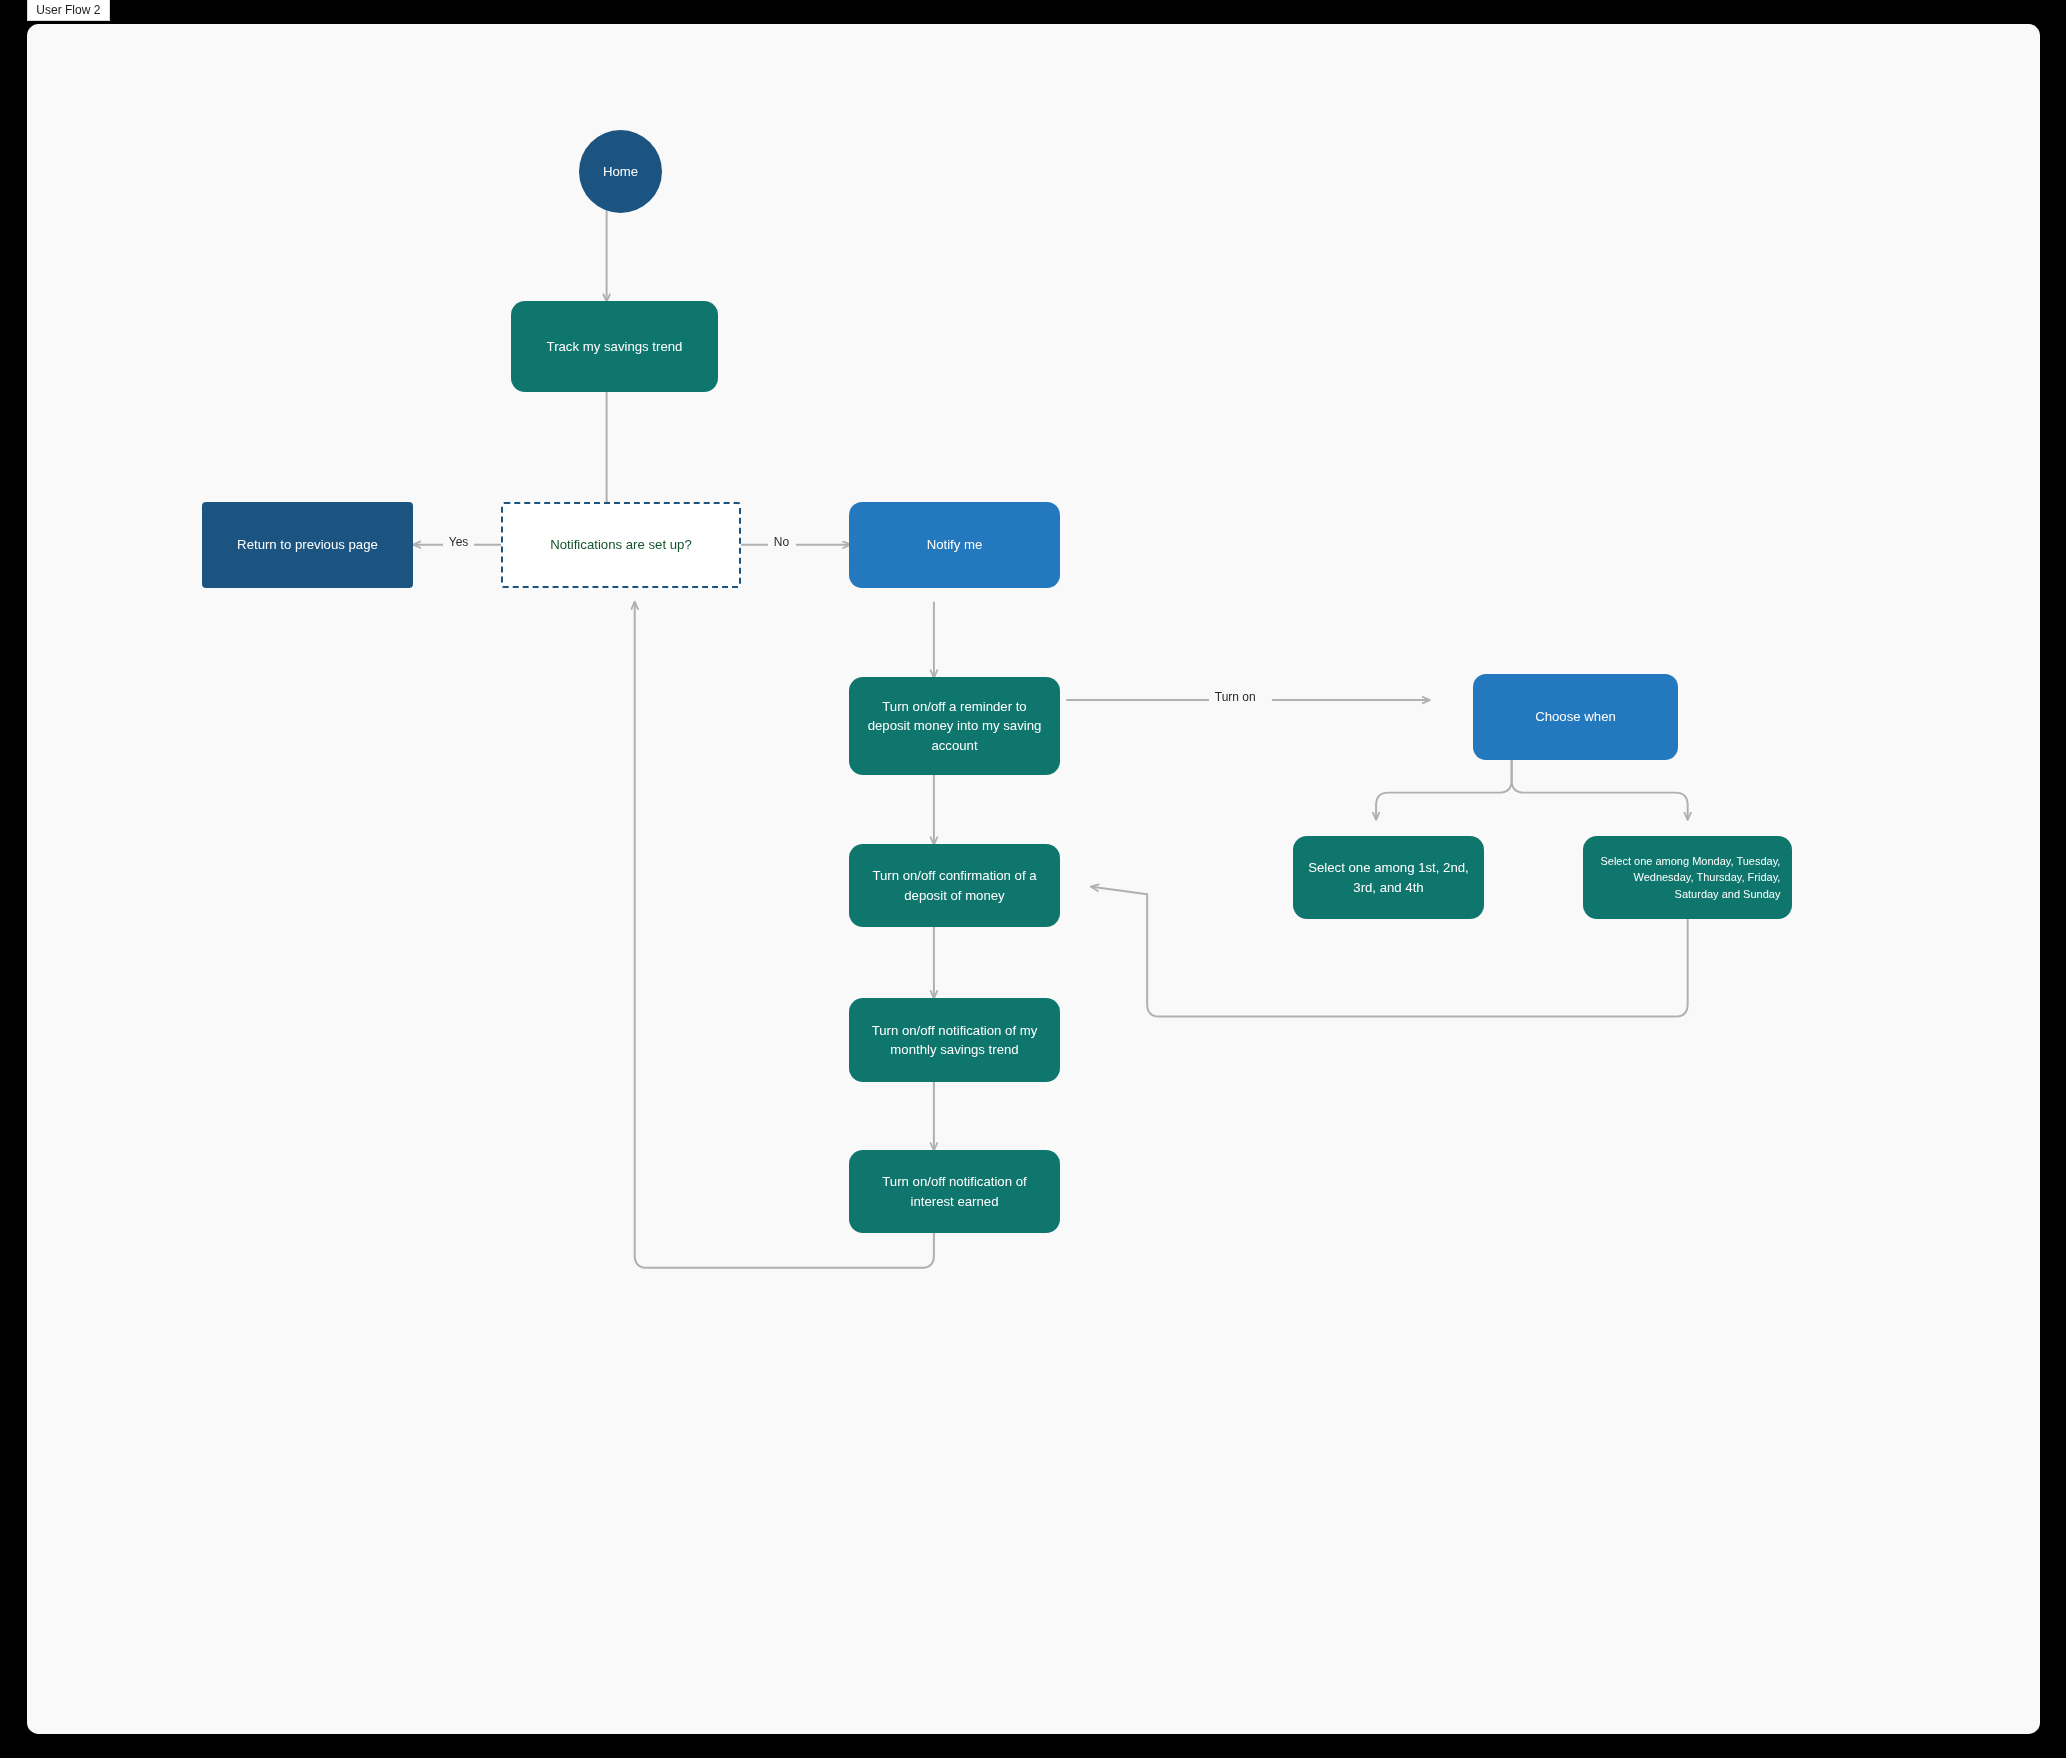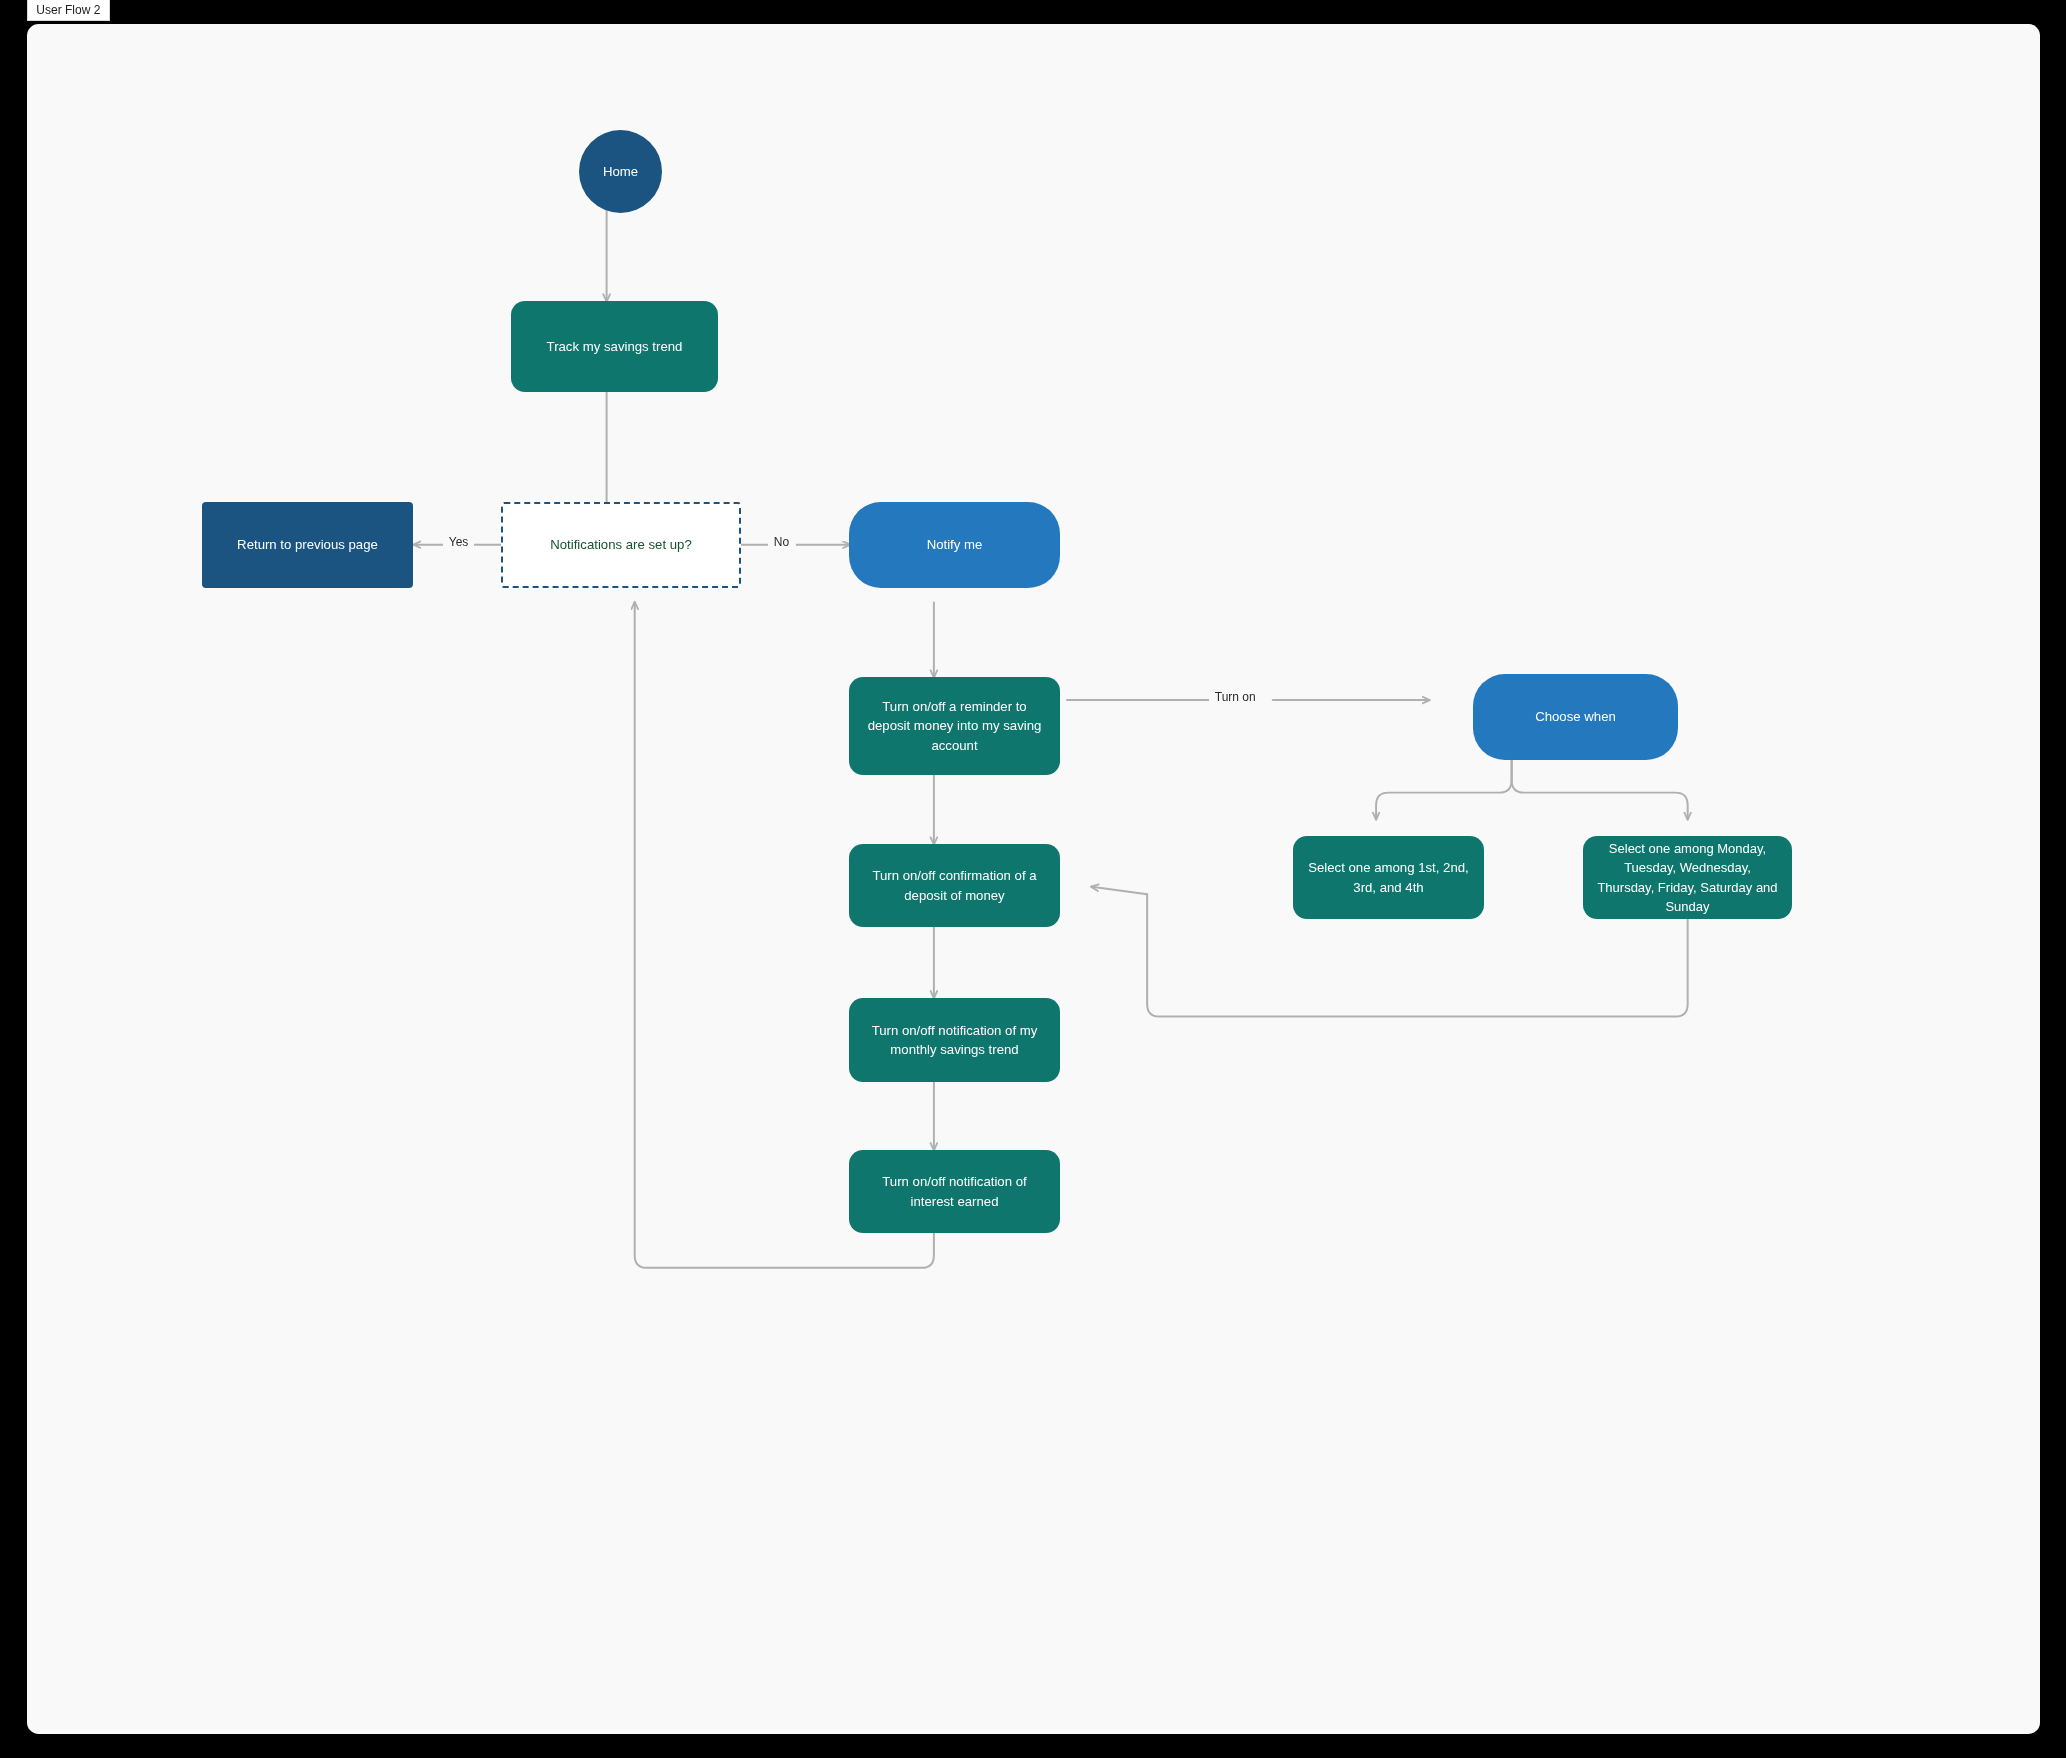--- a/index.html
+++ b/index.html
@@ -78,21 +78,21 @@
     padding: 5px 11.6px;
     cursor: pointer;
   }
 
   .node-circle {
     border-radius: 50%;
     background: #1B5480;
   }
 
   .node-rounded-lg {
-    border-radius: 32px;
+    border-radius: 13px;
     background: #2478BD;
     align-items: center;
   }
 
   .node-rect {
     border-radius: 14px;
     background: #0f766e;
   }
 
   .node-rect-dark {
@@ -101,22 +101,23 @@
   }
 
   .node-decision {
     border-radius: 3.3px;
     background: #ffffff;
     border: 2.5px dashed #1B5480;
     color: #14532d;
   }
 
   .node.small-text {
-    font-size: 13px;
+    font-size: 11px;
     line-height: 1.5;
+    text-align: right;
   }
 
   
   .edge-label {
     position: absolute;
     font-size: 12px;
     color: #2b2b2b;
     background: #f9f9f9;
     padding: 0 5.8px;
     white-space: nowrap;

